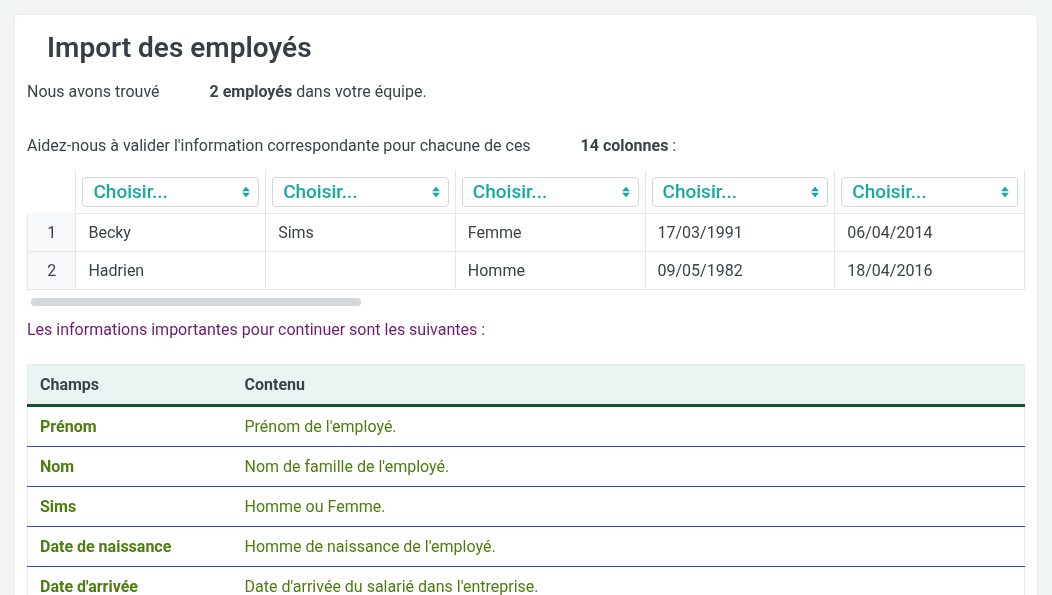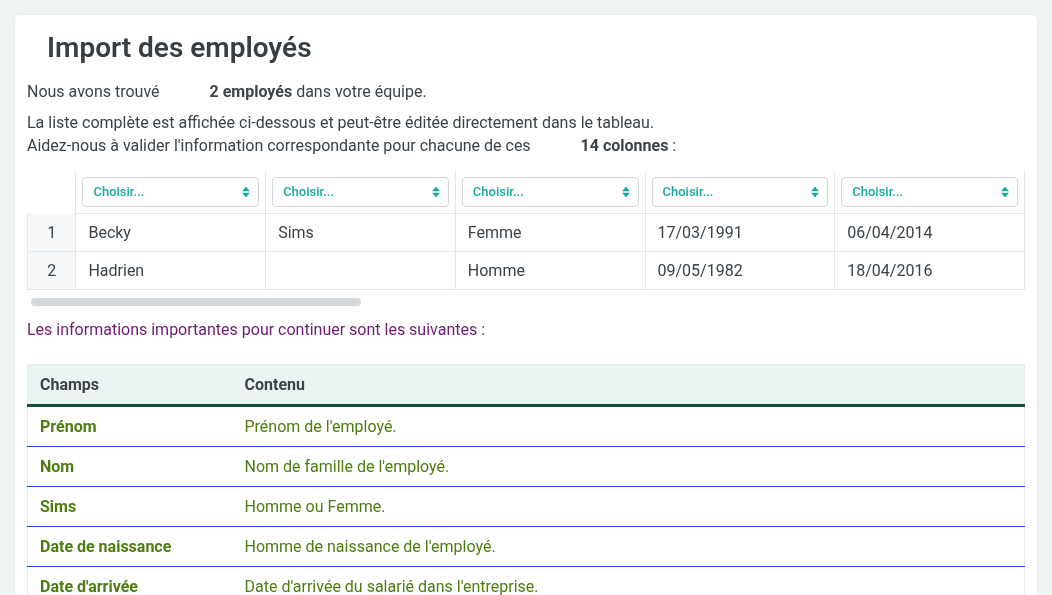--- a/index.html
+++ b/index.html
@@ -78,21 +78,21 @@
       position: relative;
       display: block;
       width: 100%;
       height: 30px;
       border: 1px solid #cfd6d9;
       border-radius: 4px;
       background: #ffffff;
       padding: 0 28px 0 10px;
       line-height: 28px;
       color: #18a99e;
-      font-size: 13px;
+      font-size: 19px;
       font-weight: 500;
       user-select: none;
       cursor: pointer;
     }
     .select-wrap .arrows {
       position: absolute;
       right: 8px;
       top: 50%;
       transform: translateY(-50%);
       display: flex;
@@ -159,21 +159,21 @@
 
 <div class="page">
   <div class="card">
     <h1>Import des employés</h1>
 
     <div class="intro">
       <p>
         <span>Nous avons trouvé </span><strong>2 employés</strong><span> dans votre équipe.</span>
       </p>
       <p>
-        <span>La liste complète est affichée ci-dessous et peut-être éditée directement dans le tableau.</span><br>
+        <br>
         <span>Aidez-nous à valider l'information correspondante pour chacune de ces </span><strong>14 colonnes</strong><span> :</span>
       </p>
     </div>
 
     <div class="card-inner">
       <div class="table-scroll">
         <table class="data">
           <thead>
             <tr id="header-row">
               <th class="rowno first-blank"></th>

